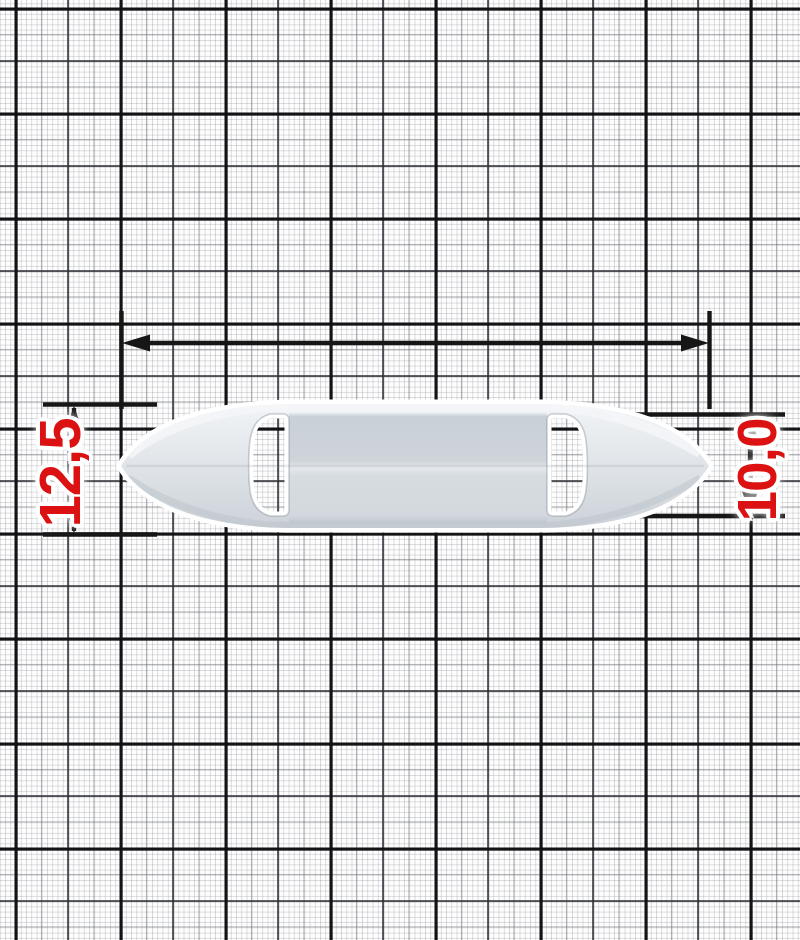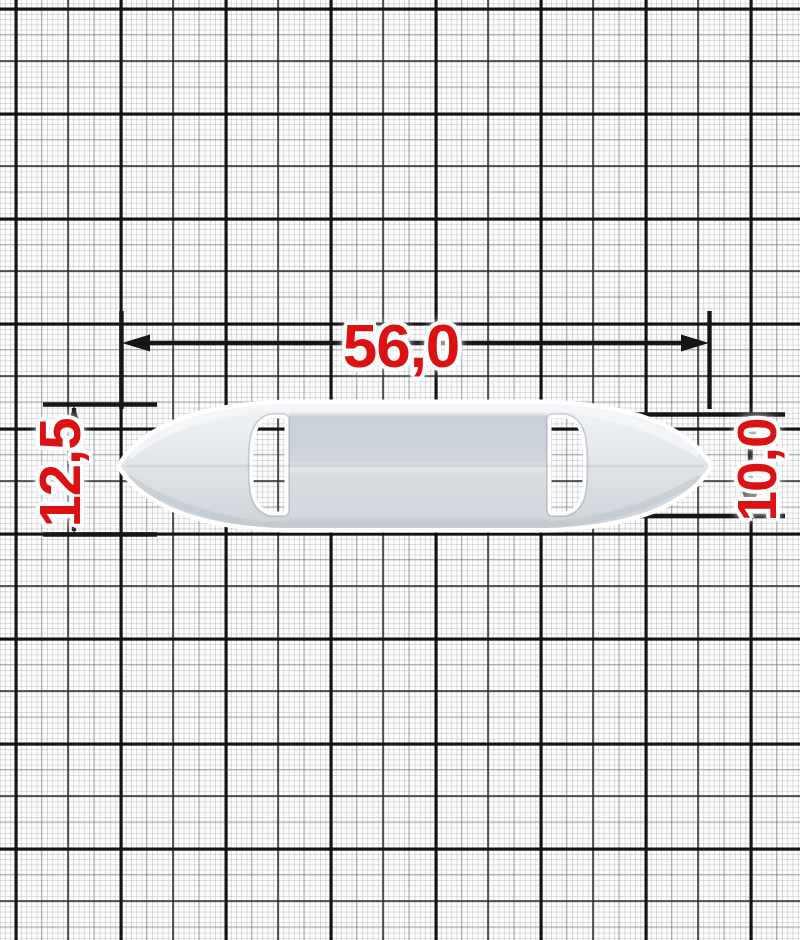--- a/index.html
+++ b/index.html
@@ -117,17 +117,16 @@
 
       <path d="M 128,478 C 160,500 205,518 265,525 L 555,525 C 615,519 662,501 700,478" fill="none" stroke="#b9c0c8" stroke-width="7" opacity="0.45"></path>
 
       <line x1="126" y1="466" x2="704" y2="466" stroke="#7e8896" stroke-width="2.6" opacity="0.16"></line>
     </g>
 
     <path d="M 270,414 L 283,414 Q 289,414 289,420 L 289,510 Q 289,516 283,516 L 270,516 C 260,513.5 253,506 250.5,494 C 248,479.5 248,451.5 250.5,437 C 253,424.5 260,416.5 270,414 Z
              M 566,414 L 553,414 Q 547,414 547,420 L 547,510 Q 547,516 553,516 L 566,516 C 576,513.5 583,506 585.5,494 C 588,479.5 588,451.5 585.5,437 C 583,424.5 576,416.5 566,414 Z" fill="none" stroke="#6f7a89" stroke-width="1.6" opacity="0.35"></path>
   </svg>
 
-  <div class="dim dim-w">56,0</div>
   <div class="dim dim-l">12,5</div>
   <div class="dim dim-r">10,0</div>
 
 </div>
 
 </body></html>

